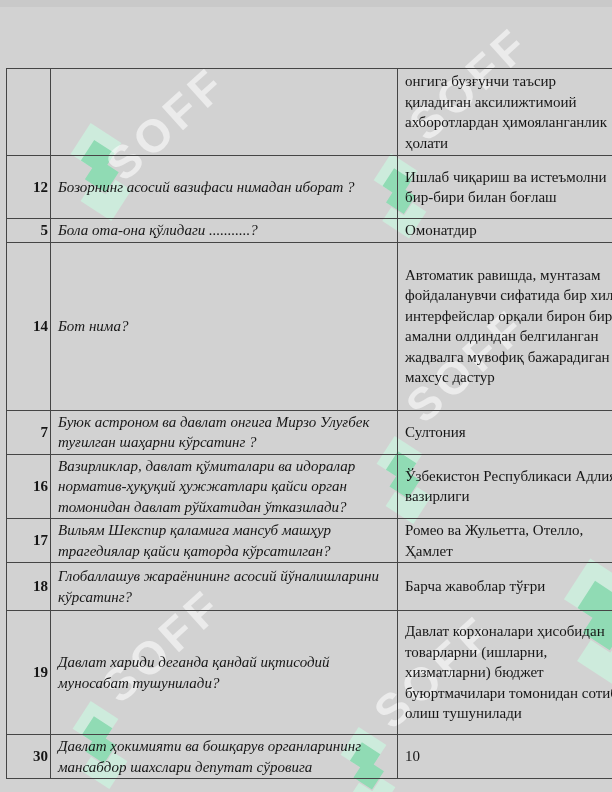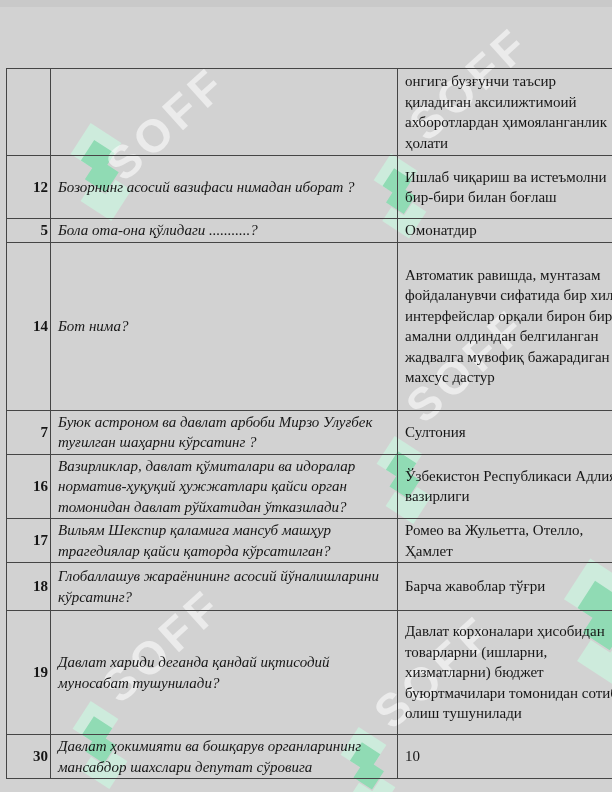--- a/index.html
+++ b/index.html
@@ -123,21 +123,21 @@
         <td class="q">Бола ота-она қўлидаги ...........?</td>
         <td class="a">Омонатдир</td>
       </tr>
       <tr style="height:168px">
         <td class="num">14</td>
         <td class="q">Бот нима?</td>
         <td class="a">Автоматик равишда, мунтазам фойдаланувчи сифатида бир хил интерфейслар орқали бирон бир амални олдиндан белгиланган жадвалга мувофиқ бажарадиган махсус дастур</td>
       </tr>
       <tr style="height:44px">
         <td class="num">7</td>
-        <td class="q">Буюк астроном ва давлат арбоби Мирзо Улуғбек туғилган шаҳарни кўрсатинг ?</td>
+        <td class="q">Буюк астроном ва давлат онгига Мирзо Улуғбек туғилган шаҳарни кўрсатинг ?</td>
         <td class="a">Султония</td>
       </tr>
       <tr style="height:60px">
         <td class="num">16</td>
         <td class="q">Вазирликлар, давлат қўмиталари ва идоралар норматив-ҳуқуқий ҳужжатлари қайси орган томонидан давлат рўйхатидан ўтказилади?</td>
         <td class="a">Ўзбекистон Республикаси Адлия вазирлиги</td>
       </tr>
       <tr style="height:44px">
         <td class="num">17</td>
         <td class="q">Вильям Шекспир қаламига мансуб машҳур трагедиялар қайси қаторда кўрсатилган?</td>

